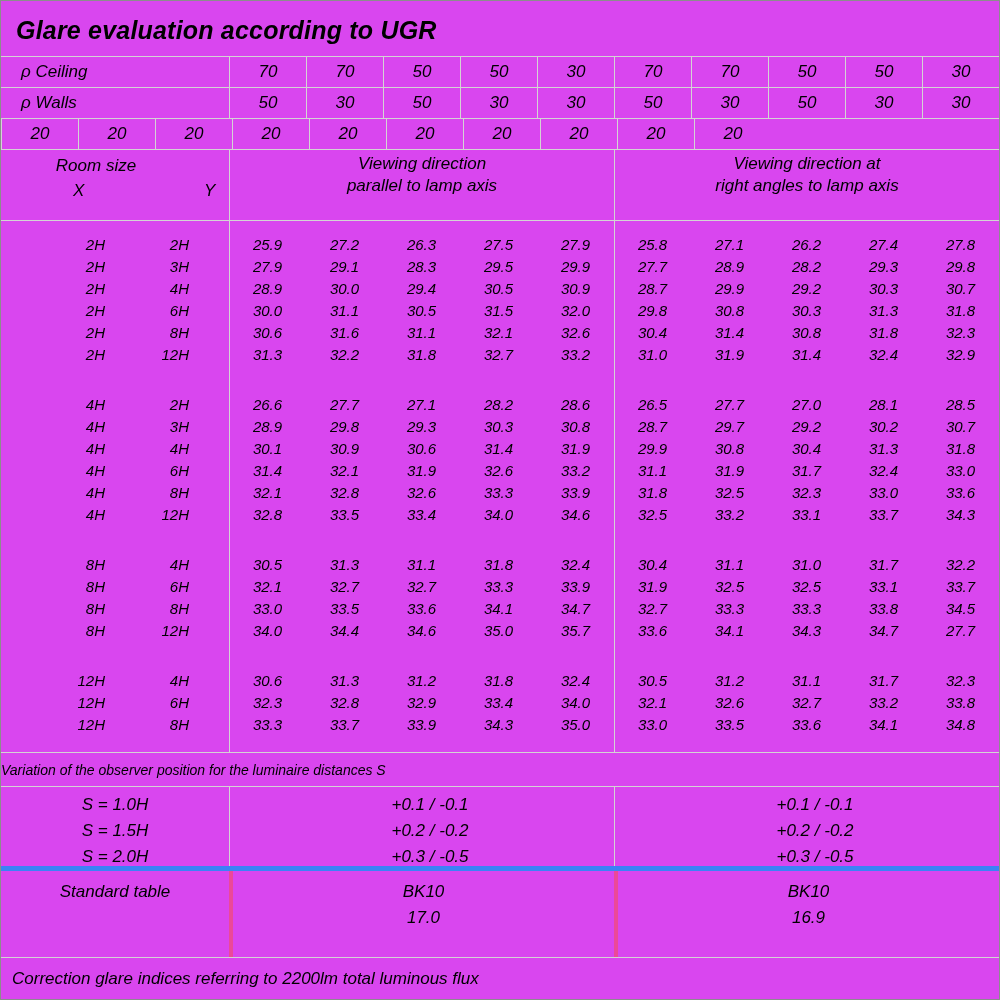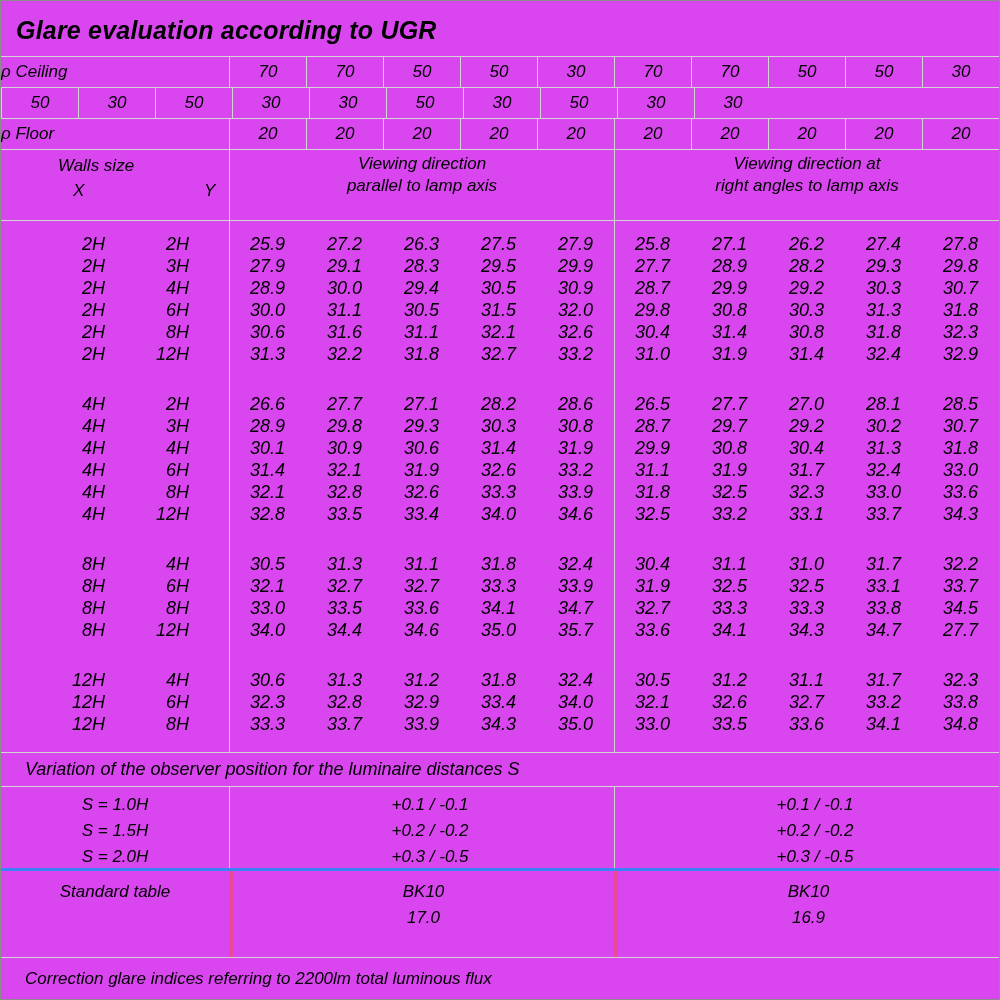--- a/index.html
+++ b/index.html
@@ -29,21 +29,21 @@
   
   .refl-row {
     display: flex;
     height: 31px;
     border-bottom: 1px solid #d4d4d4;
     font-size: 17px;
     align-items: stretch;
   }
   .refl-label {
     width: 228px;
-    padding-left: 0;
+    padding-left: 20px;
     display: flex;
     align-items: center;
     text-align: center;
   }
   .refl-cell {
     width: 77px;
     border-left: 1px solid #d4d4d4;
     display: flex;
     align-items: center;
     justify-content: center;
@@ -65,66 +65,66 @@
     text-align: center;
     padding-top: 3px;
     line-height: 22px;
   }
   
   .data-area {
     position: relative;
     height: 532px;
     border-bottom: 1px solid #d4d4d4;
     padding-top: 12px;
-    font-size: 18px;
+    font-size: 15px;
   }
   .vline { position: absolute; top: 0; bottom: 0; width: 1px; background: #d4d4d4; }
   .vl-1 { left: 228px; }
   .vl-2 { left: 613px; }
   .ugr-row { display: flex; height: 22px; align-items: center; }
   .block-gap { height: 28px; }
   .cell-x { width: 104px; text-align: right; }
   .cell-y { width: 84px; text-align: right; }
   .cell-sp { width: 40px; }
   .cell-v { width: 77px; text-align: center; }
   
   .note-row {
     height: 34px;
     border-bottom: 1px solid #d4d4d4;
     display: flex;
     align-items: center;
-    padding-left: 24px;
-    font-size: 18px;
+    padding-left: 0;
+    font-size: 14px;
   }
   
   .s-section {
     display: flex;
     height: 84px;
-    border-bottom: 3px solid #3b82f6;
+    border-bottom: 5px solid #3b82f6;
     font-size: 17px;
     text-align: center;
   }
   .s-left { width: 228px; padding-top: 5px; line-height: 26px; }
   .s-group { width: 385px; border-left: 1px solid #d4d4d4; padding-top: 5px; line-height: 26px; padding-left: 16px; }
   
   .std-section {
     display: flex;
     height: 87px;
     border-bottom: 1px solid #d4d4d4;
     font-size: 17px;
     text-align: center;
   }
   .std-left { width: 228px; padding-top: 8px; line-height: 26px; }
   .std-group { width: 385px; border-left: 4px solid #ec4899; padding-top: 8px; line-height: 26px; }
   
   .footer-row {
     height: 41px;
     display: flex;
     align-items: center;
-    padding-left: 24px;
+    padding-left: 11px;
     font-size: 17px;
   }
 </style>
 </head>
 <body>
 
 <div class="page">
 
   <div class="title-row">Glare evaluation according to UGR</div>
 
@@ -136,49 +136,49 @@
         <div class="refl-cell">50</div>
         <div class="refl-cell">50</div>
         <div class="refl-cell">30</div>
         <div class="refl-cell">70</div>
         <div class="refl-cell">70</div>
         <div class="refl-cell">50</div>
         <div class="refl-cell">50</div>
         <div class="refl-cell">30</div>
       </div>
       <div class="refl-row">
+        <div class="refl-label">ρ Walls</div>
         <div class="refl-cell">50</div>
         <div class="refl-cell">30</div>
         <div class="refl-cell">50</div>
         <div class="refl-cell">30</div>
         <div class="refl-cell">30</div>
         <div class="refl-cell">50</div>
         <div class="refl-cell">30</div>
         <div class="refl-cell">50</div>
         <div class="refl-cell">30</div>
         <div class="refl-cell">30</div>
       </div>
       <div class="refl-row">
-        <div class="refl-label">ρ Floor</div>
         <div class="refl-cell">20</div>
         <div class="refl-cell">20</div>
         <div class="refl-cell">20</div>
         <div class="refl-cell">20</div>
         <div class="refl-cell">20</div>
         <div class="refl-cell">20</div>
         <div class="refl-cell">20</div>
         <div class="refl-cell">20</div>
         <div class="refl-cell">20</div>
         <div class="refl-cell">20</div>
       </div>
     </div>
 
   <div class="head-row">
     <div class="head-left">
-      <div class="rs-title">Walls size</div>
+      <div class="rs-title">Room size</div>
       <span class="rs-x">X</span>
       <span class="rs-y">Y</span>
     </div>
     <div class="head-group">
       <div>Viewing direction</div>
       <div>parallel to lamp axis</div>
     </div>
     <div class="head-group">
       <div>Viewing direction at</div>
       <div>right angles to lamp axis</div>

